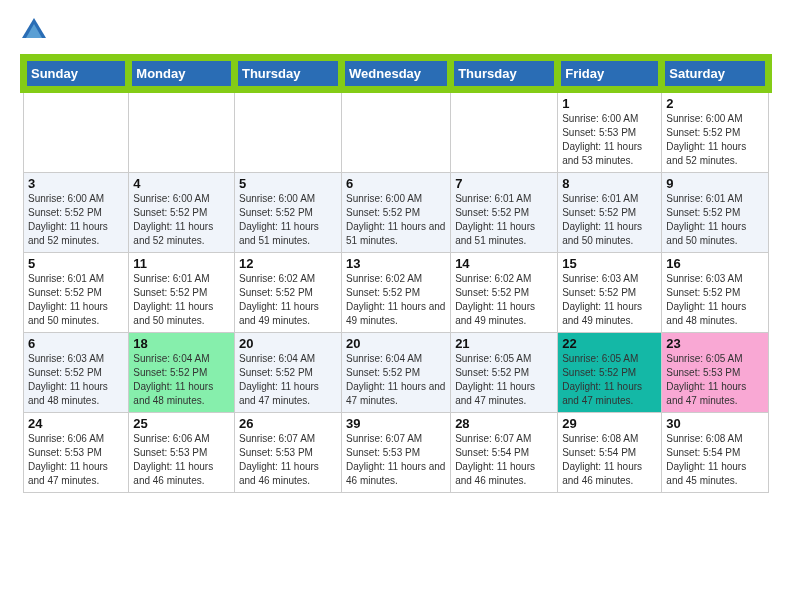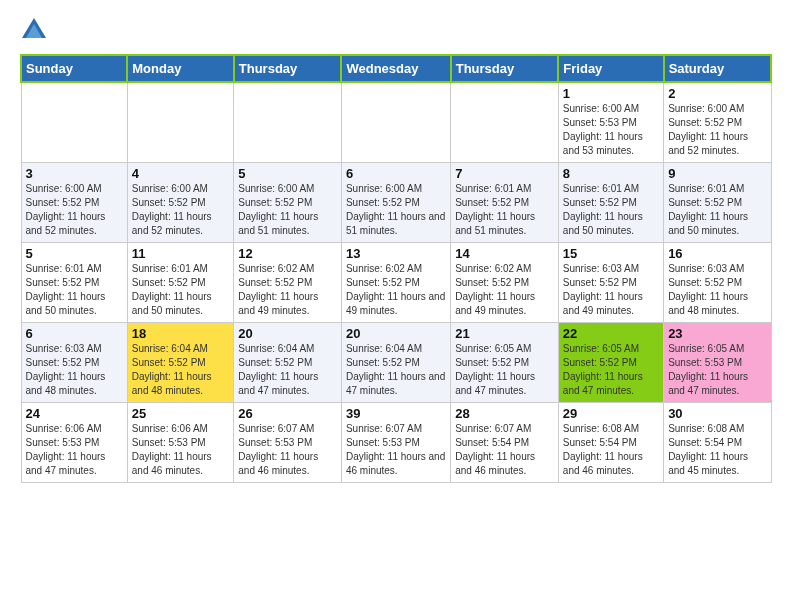--- a/index.html
+++ b/index.html
@@ -62,21 +62,21 @@
       width: 100%;
       border-collapse: collapse;
     }
     .calendar th {
       background: #2a6db5;
       color: #fff;
       font-size: 13px;
       font-weight: bold;
       padding: 5px 4px;
       text-align: left;
-      border: 2px solid #84cc16;
+      border: 7px solid #84cc16;
     }
     .calendar td {
       width: 113px;
       vertical-align: top;
       border: 1px solid #ccc;
       padding: 3px 4px 4px 4px;
       font-size: 10.5px;
       color: #333;
       background: #fff;
       min-height: 70px;
@@ -242,21 +242,21 @@
 Daylight: 11 hours and 48 minutes.</div>
           </td>
         </tr>
         <tr>
           <td style="background: rgb(240, 244, 250);">
             <span class="day-num">6</span>
             <div class="day-info" style="white-space: pre-line;">Sunrise: 6:03 AM
 Sunset: 5:52 PM
 Daylight: 11 hours and 48 minutes.</div>
           </td>
-          <td style="background: #fde047;">
+          <td style="background: #86efac;">
             <span class="day-num">18</span>
             <div class="day-info" style="white-space: pre-line;">Sunrise: 6:04 AM
 Sunset: 5:52 PM
 Daylight: 11 hours and 48 minutes.</div>
           </td>
           <td style="background: rgb(240, 244, 250);">
             <span class="day-num">20</span>
             <div class="day-info" style="white-space: pre-line;">Sunrise: 6:04 AM
 Sunset: 5:52 PM
 Daylight: 11 hours and 47 minutes.</div>
@@ -266,21 +266,21 @@
             <div class="day-info" style="white-space: pre-line;">Sunrise: 6:04 AM
 Sunset: 5:52 PM
 Daylight: 11 hours and 47 minutes.</div>
           </td>
           <td style="background: rgb(240, 244, 250);">
             <span class="day-num">21</span>
             <div class="day-info" style="white-space: pre-line;">Sunrise: 6:05 AM
 Sunset: 5:52 PM
 Daylight: 11 hours and 47 minutes.</div>
           </td>
-          <td style="background: #84cc16;">
+          <td style="background: #14b8a6;">
             <span class="day-num">22</span>
             <div class="day-info" style="white-space: pre-line;">Sunrise: 6:05 AM
 Sunset: 5:52 PM
 Daylight: 11 hours and 47 minutes.</div>
           </td>
           <td style="background: #f9a8d4;">
             <span class="day-num">23</span>
             <div class="day-info" style="white-space: pre-line;">Sunrise: 6:05 AM
 Sunset: 5:53 PM
 Daylight: 11 hours and 47 minutes.</div>

